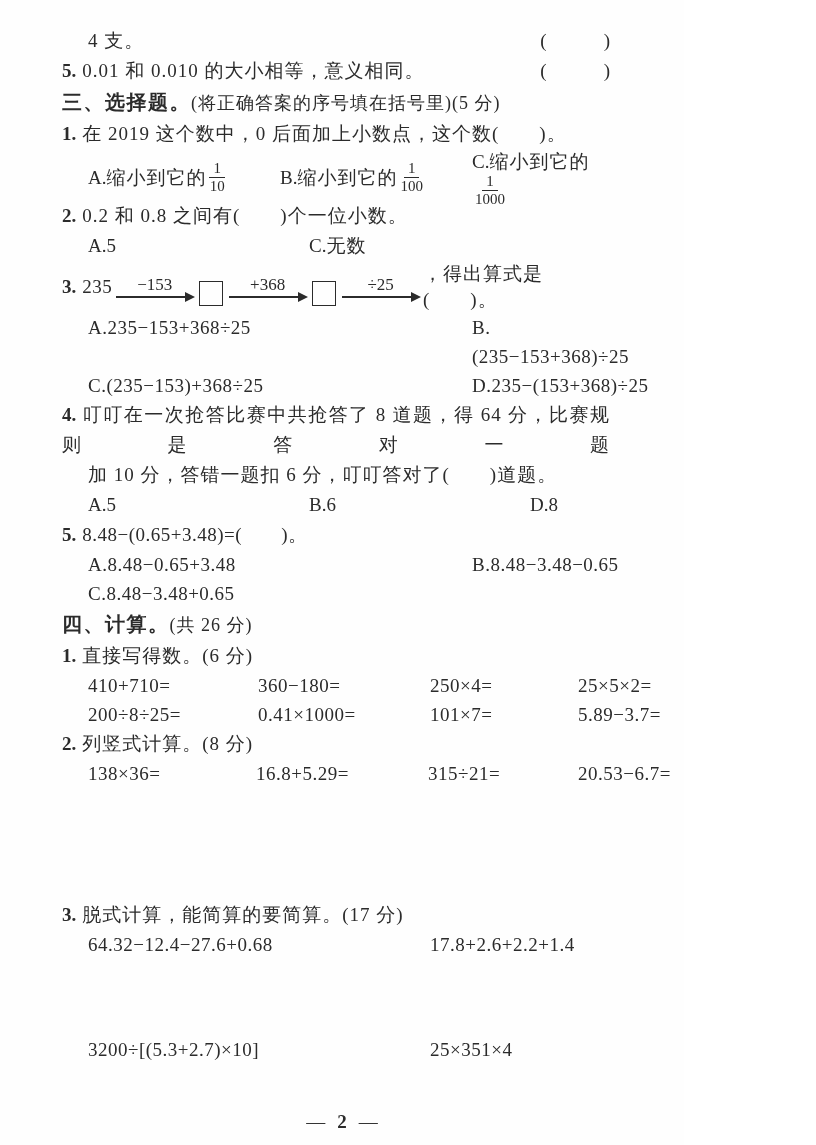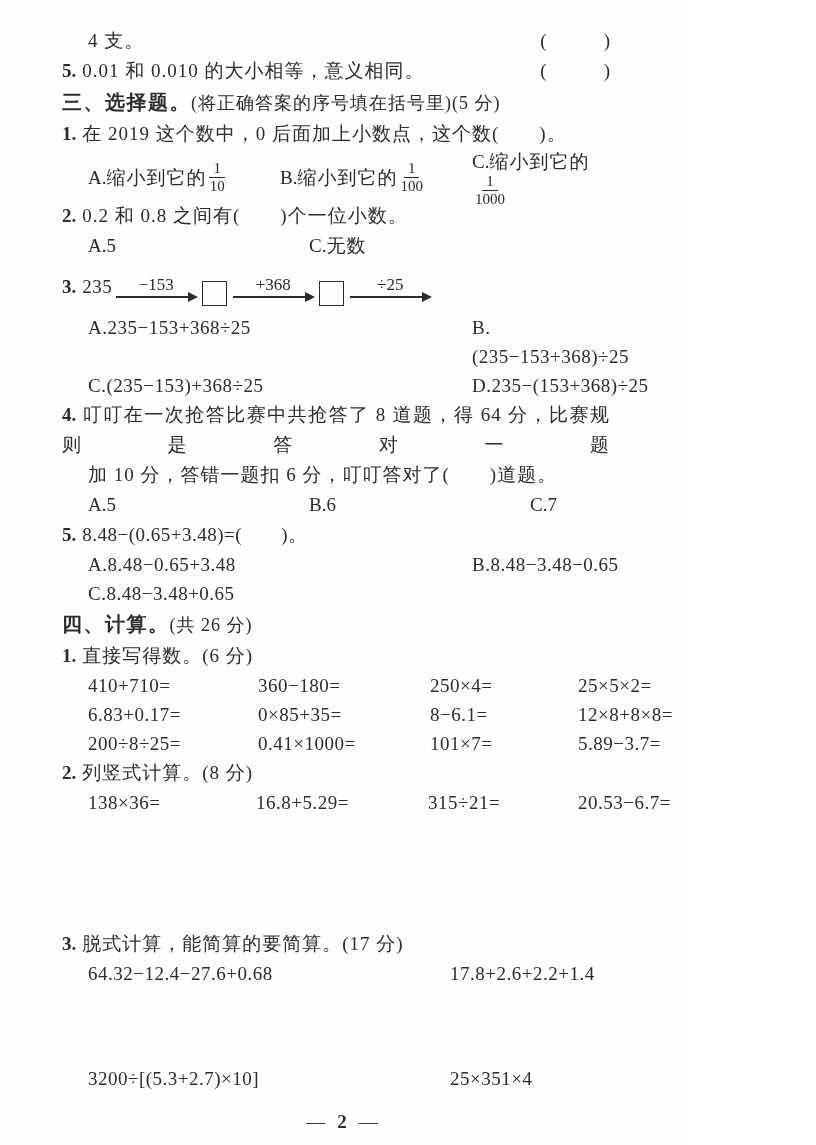--- a/index.html
+++ b/index.html
@@ -25,21 +25,21 @@
   .sec-note { font-weight: normal; font-size: 18px; letter-spacing: 1px; }
   .indent { padding-left: 26px; }
   .judge-row { display: flex; justify-content: space-between; }
   .judge-brackets { letter-spacing: 0; }
   
   .opts4 { display: grid; grid-template-columns: 192px 192px 193px auto; padding-left: 26px; line-height: 30px; gap: 29px; }
   .opts2 { display: grid; grid-template-columns: 384px auto; padding-left: 26px; line-height: 29px; }
   .opts-frac { display: grid; grid-template-columns: 192px 192px auto; padding-left: 26px; height: 52px; align-items: center; }
   .calc-row { display: grid; grid-template-columns: 170px 172px 148px auto; padding-left: 26px; line-height: 29px; }
   .p2-row { display: grid; grid-template-columns: 168px 172px 150px auto; padding-left: 26px; line-height: 29px; margin-bottom: 112px; }
-  .p3-row { display: grid; grid-template-columns: 342px auto; padding-left: 26px; line-height: 29px; gap: 20px; }
+  .p3-row { display: grid; grid-template-columns: 342px auto; padding-left: 26px; line-height: 29px; }
   .p3-row.gap { margin-bottom: 76px; }
   
   .frac { display: inline-flex; flex-direction: column; align-items: center; vertical-align: middle; font-size: 15px; line-height: 1.15; margin-left: 3px; position: relative; top: -2px; letter-spacing: 0; }
   .fnum { border-bottom: 1.3px solid #2b2b2b; padding: 0 4px; }
   
   .diagram { display: flex; align-items: center; height: 52px; }
   .arrow-wrap { display: inline-flex; flex-direction: column; align-items: center; width: 80px; margin: 0 4px; }
   .arrow-label { font-size: 17px; line-height: 18px; letter-spacing: 0; }
   .arrow-line { position: relative; width: 100%; height: 2px; background: #2b2b2b; margin-top: 2px; }
   .arrow-line::after { content: ""; position: absolute; right: -2px; top: -4px; width: 0; height: 0;
@@ -104,40 +104,40 @@
     <span class="dbox"></span>
     <span class="arrow-wrap">
       <span class="arrow-label math">+368</span>
       <span class="arrow-line"></span>
     </span>
     <span class="dbox"></span>
     <span class="arrow-wrap">
       <span class="arrow-label math">÷25</span>
       <span class="arrow-line"></span>
     </span>
+    <span class="cjk">，得出算式是(　　)。</span>
   </div>
   <div class="opts2">
     <span class="math"><span>A.</span><span>235−153+368÷25</span></span>
     <span class="math"><span>B.</span><span>(235−153+368)÷25</span></span>
   </div>
   <div class="opts2">
     <span class="math"><span>C.</span><span>(235−153)+368÷25</span></span>
     <span class="math"><span>D.</span><span>235−(153+368)÷25</span></span>
   </div>
 
   <div class="row jfull">
     <b class="qnum">4.</b><span class="cjk">叮叮在一次抢答比赛中共抢答了 8 道题，得 64 分，比赛规则是答对一题</span>
   </div>
   <div class="row indent">
     <span class="cjk">加 10 分，答错一题扣 6 分，叮叮答对了(　　)道题。</span>
   </div>
   <div class="opts4">
     <span><span>A.</span><span>5</span></span>
     <span><span>B.</span><span>6</span></span>
-    <span><span>C.</span><span>7</span></span>
     <span><span>D.</span><span>8</span></span>
   </div>
 
   <div class="row">
     <b class="qnum">5.</b><span class="math">8.48−(0.65+3.48)=(　　)。</span>
   </div>
   <div class="opts2">
     <span class="math"><span>A.</span><span>8.48−0.65+3.48</span></span>
     <span class="math"><span>B.</span><span>8.48−3.48−0.65</span></span>
   </div>
@@ -150,26 +150,20 @@
   </div>
 
   <div class="row">
     <b class="qnum">1.</b><span class="cjk">直接写得数。(6 分)</span>
   </div>
   <div class="calc-row">
     <span class="math">410+710=</span>
     <span class="math">360−180=</span>
     <span class="math">250×4=</span>
     <span class="math">25×5×2=</span>
-  </div>
-  <div class="calc-row">
-    <span class="math">6.83+0.17=</span>
-    <span class="math">0×85+35=</span>
-    <span class="math">8−6.1=</span>
-    <span class="math">12×8+8×8=</span>
   </div>
   <div class="calc-row">
     <span class="math">200÷8÷25=</span>
     <span class="math">0.41×1000=</span>
     <span class="math">101×7=</span>
     <span class="math">5.89−3.7=</span>
   </div>
 
   <div class="row">
     <b class="qnum">2.</b><span class="cjk">列竖式计算。(8 分)</span>

